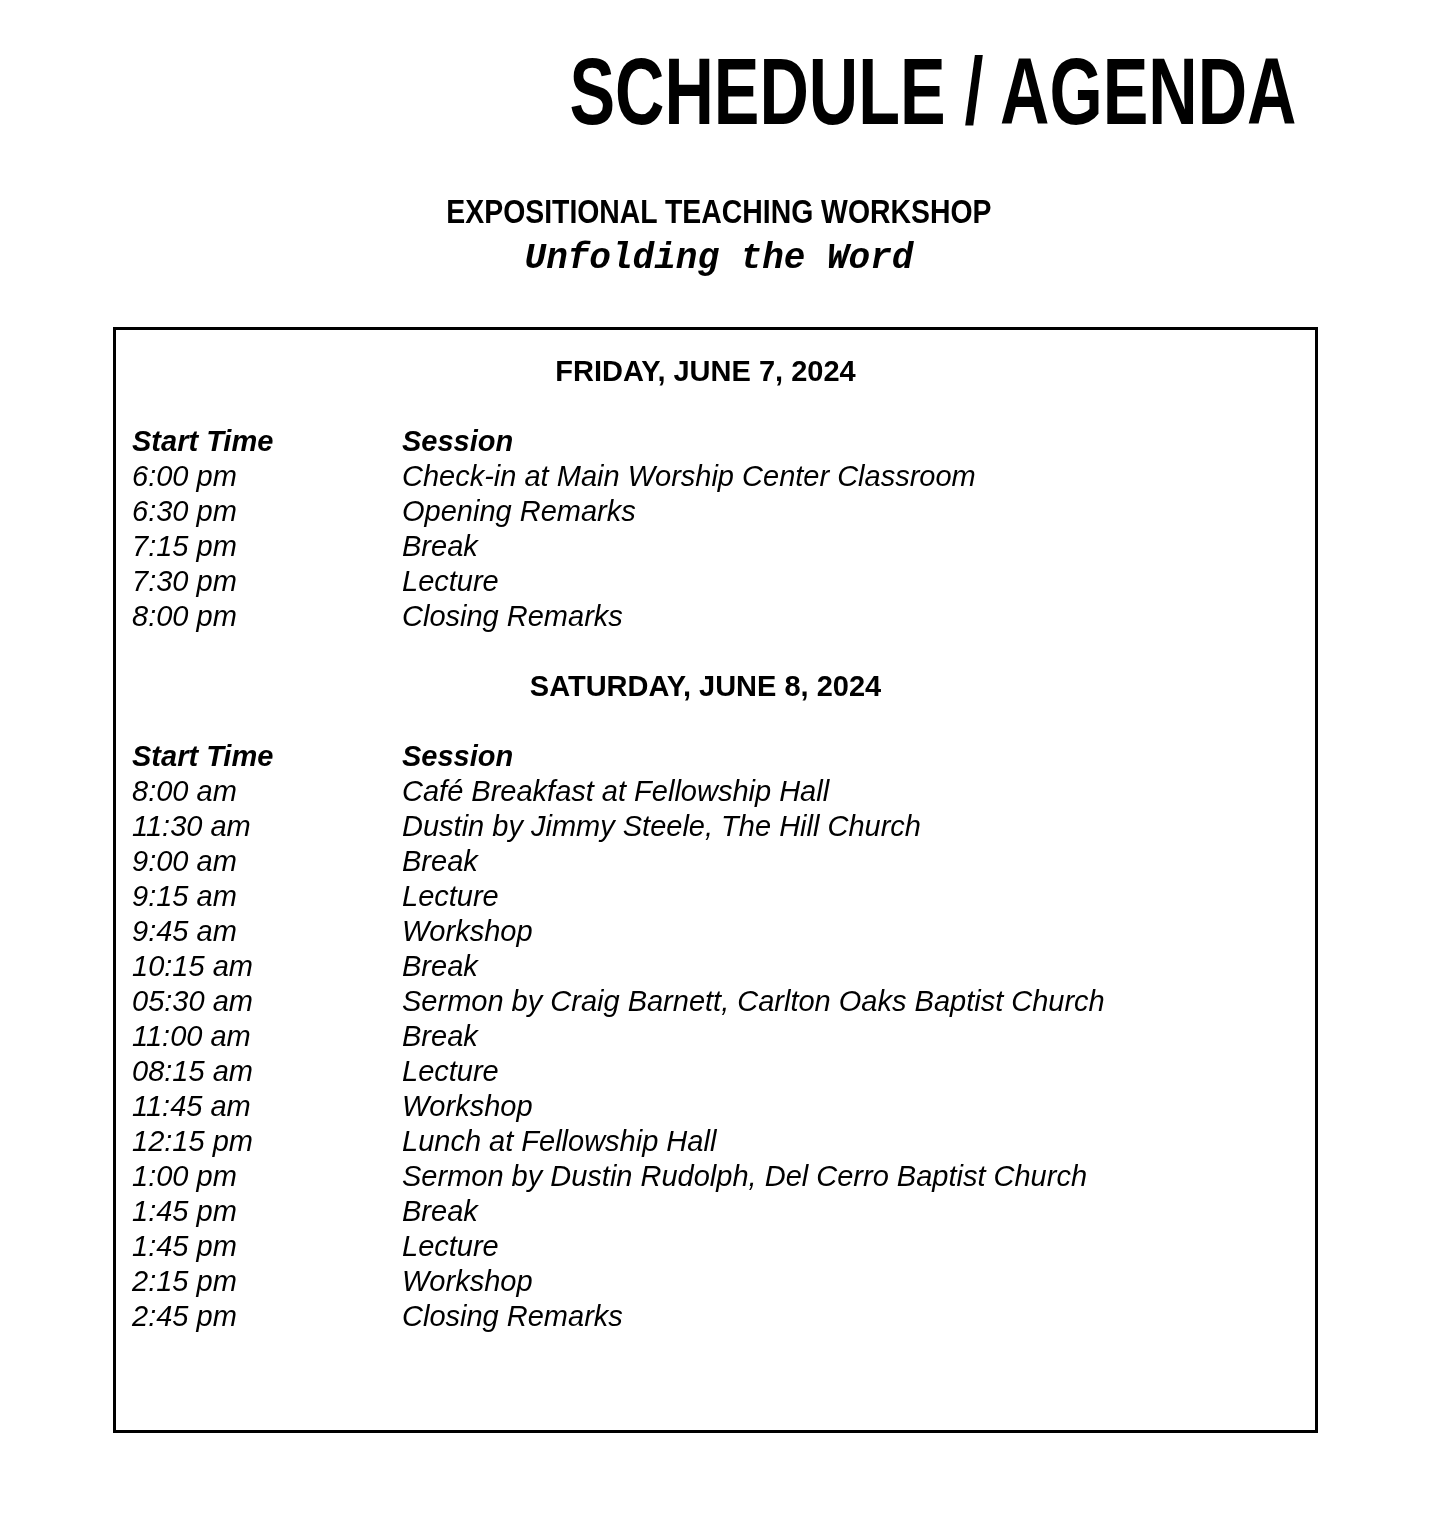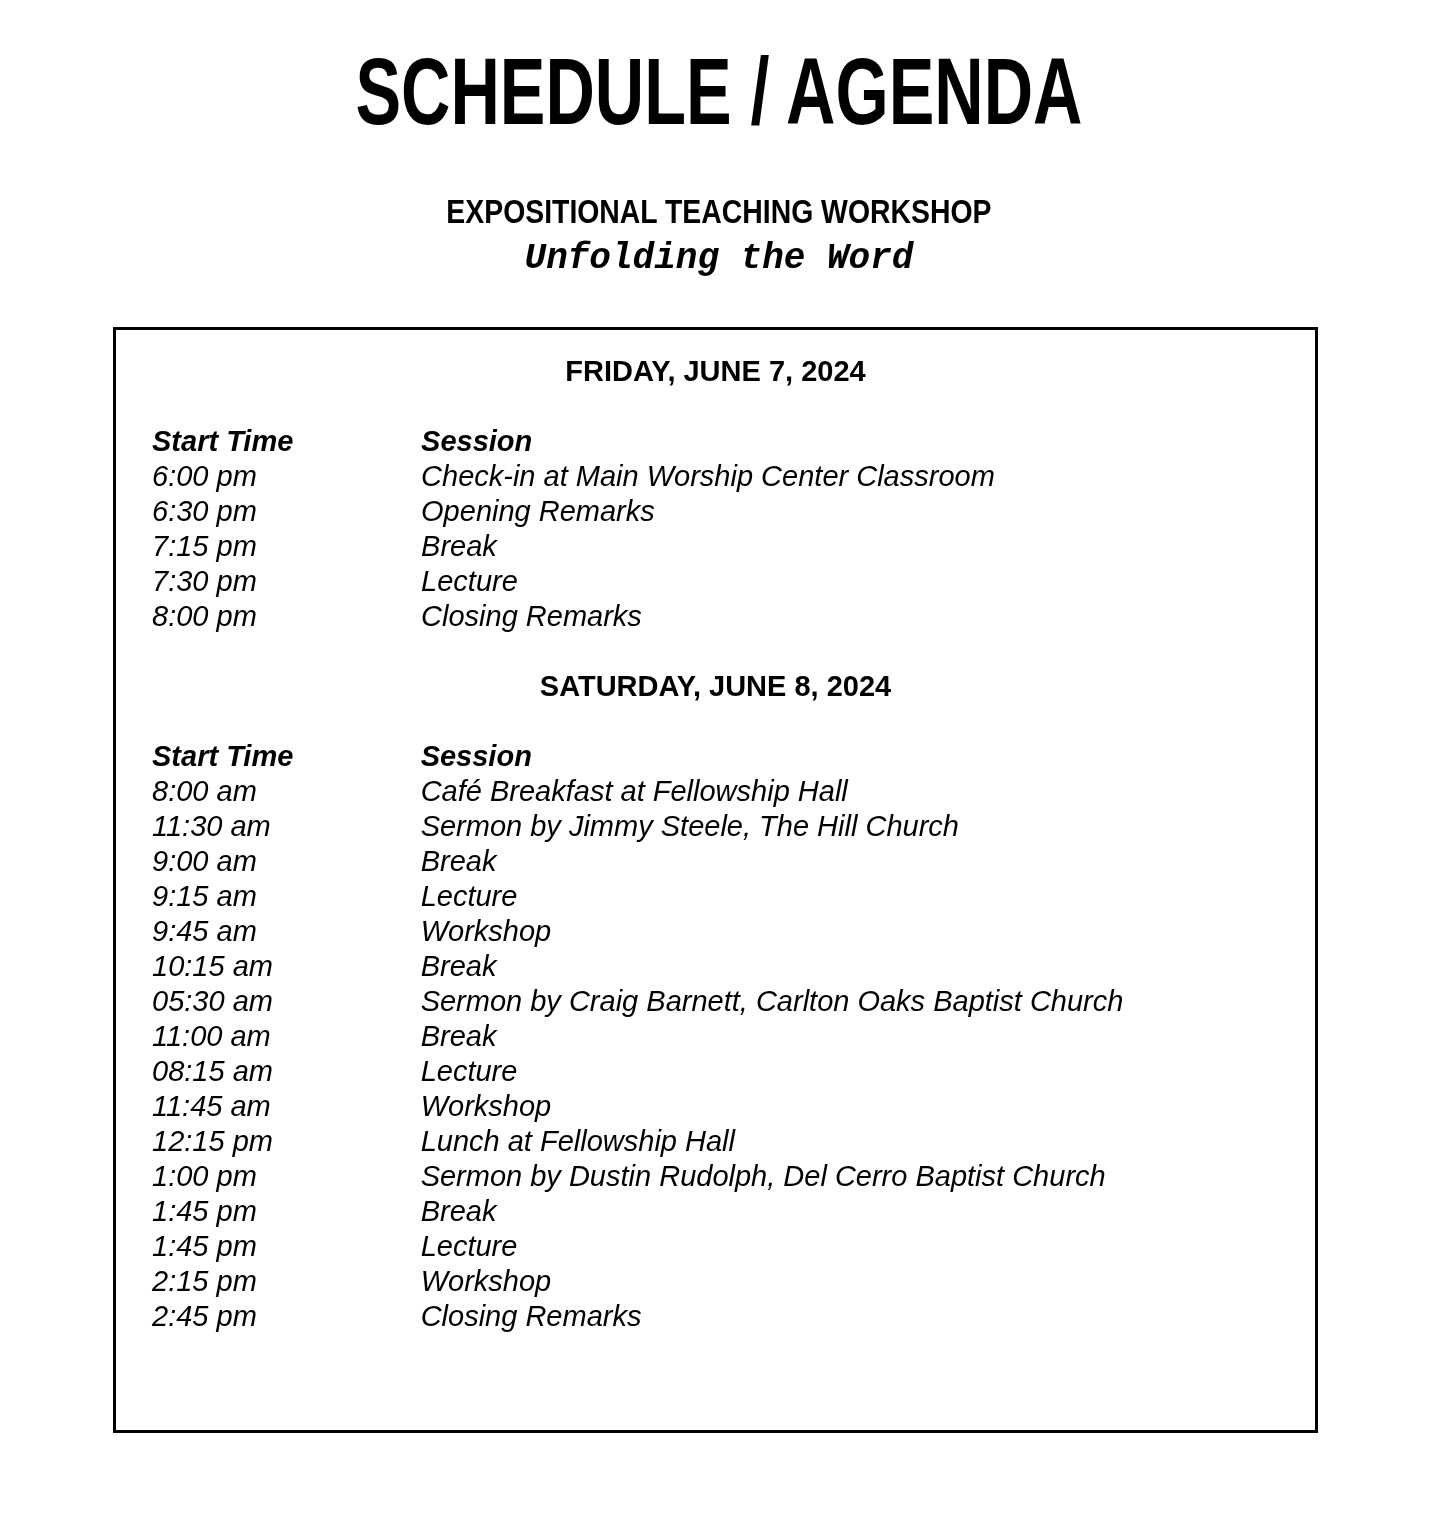--- a/index.html
+++ b/index.html
@@ -9,21 +9,21 @@
     color: #000000;
   }
   .page {
     position: relative;
     width: 1438px;
     height: 1533px;
     background: #ffffff;
     overflow: hidden;
   }
   .title-wrap {
-    text-align: center;
+    text-align: right;
     margin-top: 42px;
   }
   .doc-title {
     display: inline-block;
     font-size: 95px;
     font-weight: 700;
     line-height: 1.05;
     letter-spacing: 0;
     transform: scaleX(0.72);
     transform-origin: center;
@@ -55,21 +55,21 @@
     line-height: 1.2;
   }
   .schedule-box {
     position: absolute;
     left: 113px;
     top: 327px;
     width: 1205px;
     height: 1106px;
     border: 3px solid #000000;
     background: #ffffff;
-    padding: 24px 36px 60px 36px;
+    padding: 24px 36px 60px 16px;
   }
   .day-block + .day-block {
     margin-top: 35px;
   }
   .day-header {
     text-align: center;
     font-weight: 700;
     font-size: 29px;
     line-height: 35px;
     margin-bottom: 35px;
@@ -160,21 +160,21 @@
             <th>Session</th>
           </tr>
         </thead>
         <tbody>
             <tr>
               <td>8:00 am</td>
               <td>Café Breakfast at Fellowship Hall</td>
             </tr>
             <tr>
               <td>11:30 am</td>
-              <td>Sermon by Jimmy Steele, The Hill Church</td>
+              <td>Dustin by Jimmy Steele, The Hill Church</td>
             </tr>
             <tr>
               <td>9:00 am</td>
               <td>Break</td>
             </tr>
             <tr>
               <td>9:15 am</td>
               <td>Lecture</td>
             </tr>
             <tr>

